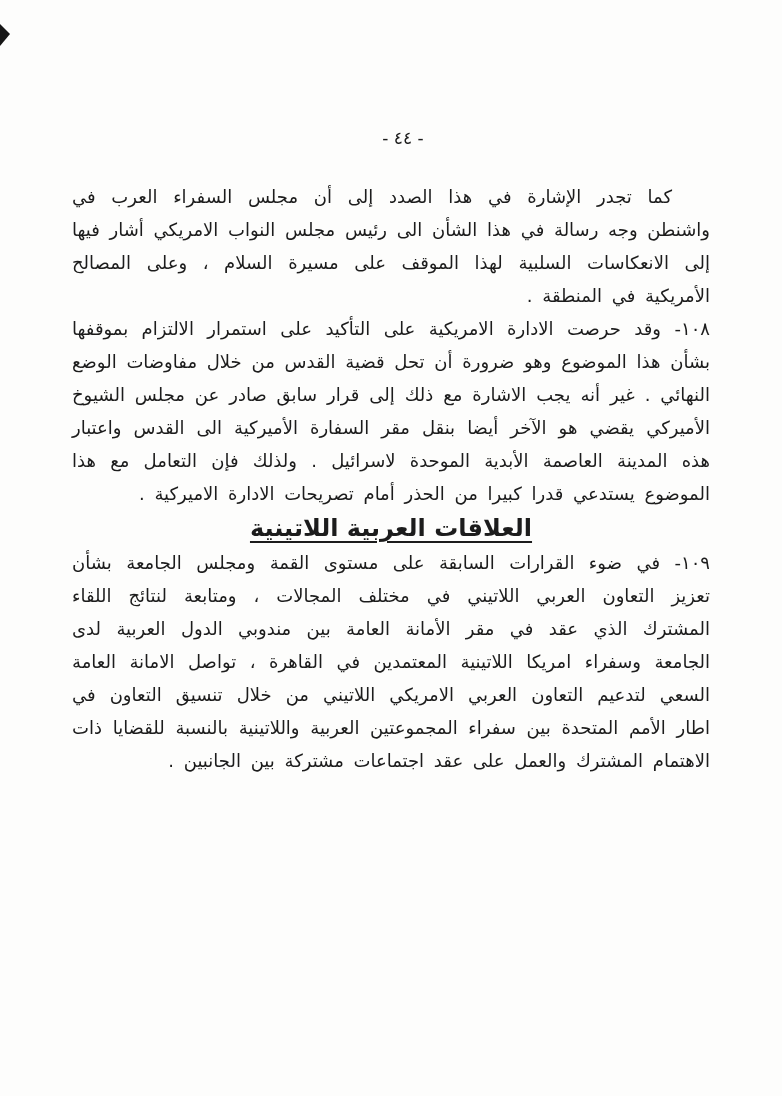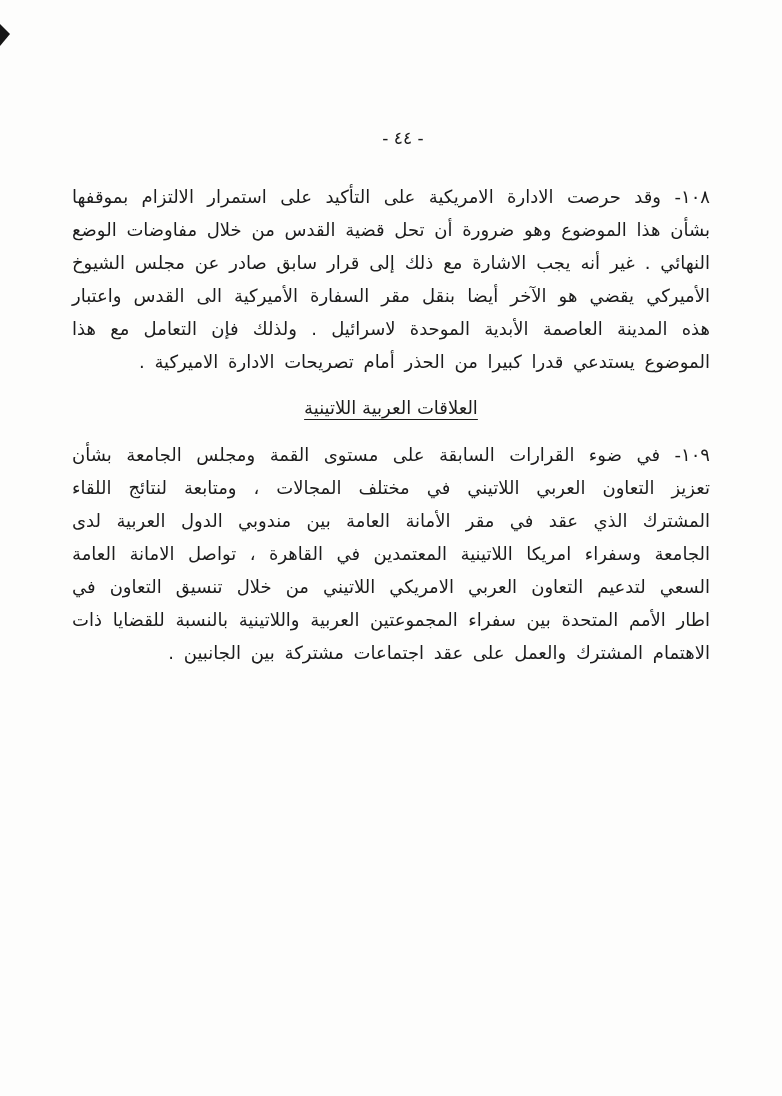--- a/index.html
+++ b/index.html
@@ -42,40 +42,41 @@
       line-height: 33px;
       margin: 0;
       word-spacing: 4px;
       text-align: justify;
       text-justify: inter-word;
     }
     .para.first-indent {
       text-indent: 38px;
     }
     .section-heading {
-      font-size: 18px;
-      font-weight: normal;
+      font-size: 24px;
+      font-weight: bold;
       text-align: center;
-      margin: 12px;
+      margin: 0;
       line-height: 36px;
     }
     .section-heading .underlined {
       text-decoration: underline;
       text-underline-offset: 5px;
     }
   </style>
 </head>
 <body>
 
 <div class="scan-artifact"></div>
 
 <div class="page-number">- ٤٤ -</div>
 
 <div class="content">
 
+  <p class="para first-indent">كما تجدر الإشارة في هذا الصدد إلى أن مجلس السفراء العرب في واشنطن وجه رسالة في هذا الشأن الى رئيس مجلس النواب الامريكي أشار فيها إلى الانعكاسات السلبية لهذا الموقف على مسيرة السلام ، وعلى المصالح الأمريكية في المنطقة .</p>
 
   <p class="para">١٠٨- وقد حرصت الادارة الامريكية على التأكيد على استمرار الالتزام بموقفها بشأن هذا الموضوع وهو ضرورة أن تحل قضية القدس من خلال مفاوضات الوضع النهائي . غير أنه يجب الاشارة مع ذلك إلى قرار سابق صادر عن مجلس الشيوخ الأميركي يقضي هو الآخر أيضا بنقل مقر السفارة الأميركية الى القدس واعتبار هذه المدينة العاصمة الأبدية الموحدة لاسرائيل . ولذلك فإن التعامل مع هذا الموضوع يستدعي قدرا كبيرا من الحذر أمام تصريحات الادارة الاميركية .</p>
 
   <h2 class="section-heading">
     <span class="underlined">العلاقات العربية اللاتينية</span>
   </h2>
 
   <p class="para">١٠٩- في ضوء القرارات السابقة على مستوى القمة ومجلس الجامعة بشأن تعزيز التعاون العربي اللاتيني في مختلف المجالات ، ومتابعة لنتائج اللقاء المشترك الذي عقد في مقر الأمانة العامة بين مندوبي الدول العربية لدى الجامعة وسفراء امريكا اللاتينية المعتمدين في القاهرة ، تواصل الامانة العامة السعي لتدعيم التعاون العربي الامريكي اللاتيني من خلال تنسيق التعاون في اطار الأمم المتحدة بين سفراء المجموعتين العربية واللاتينية بالنسبة للقضايا ذات الاهتمام المشترك والعمل على عقد اجتماعات مشتركة بين الجانبين .</p>
 
 </div>

